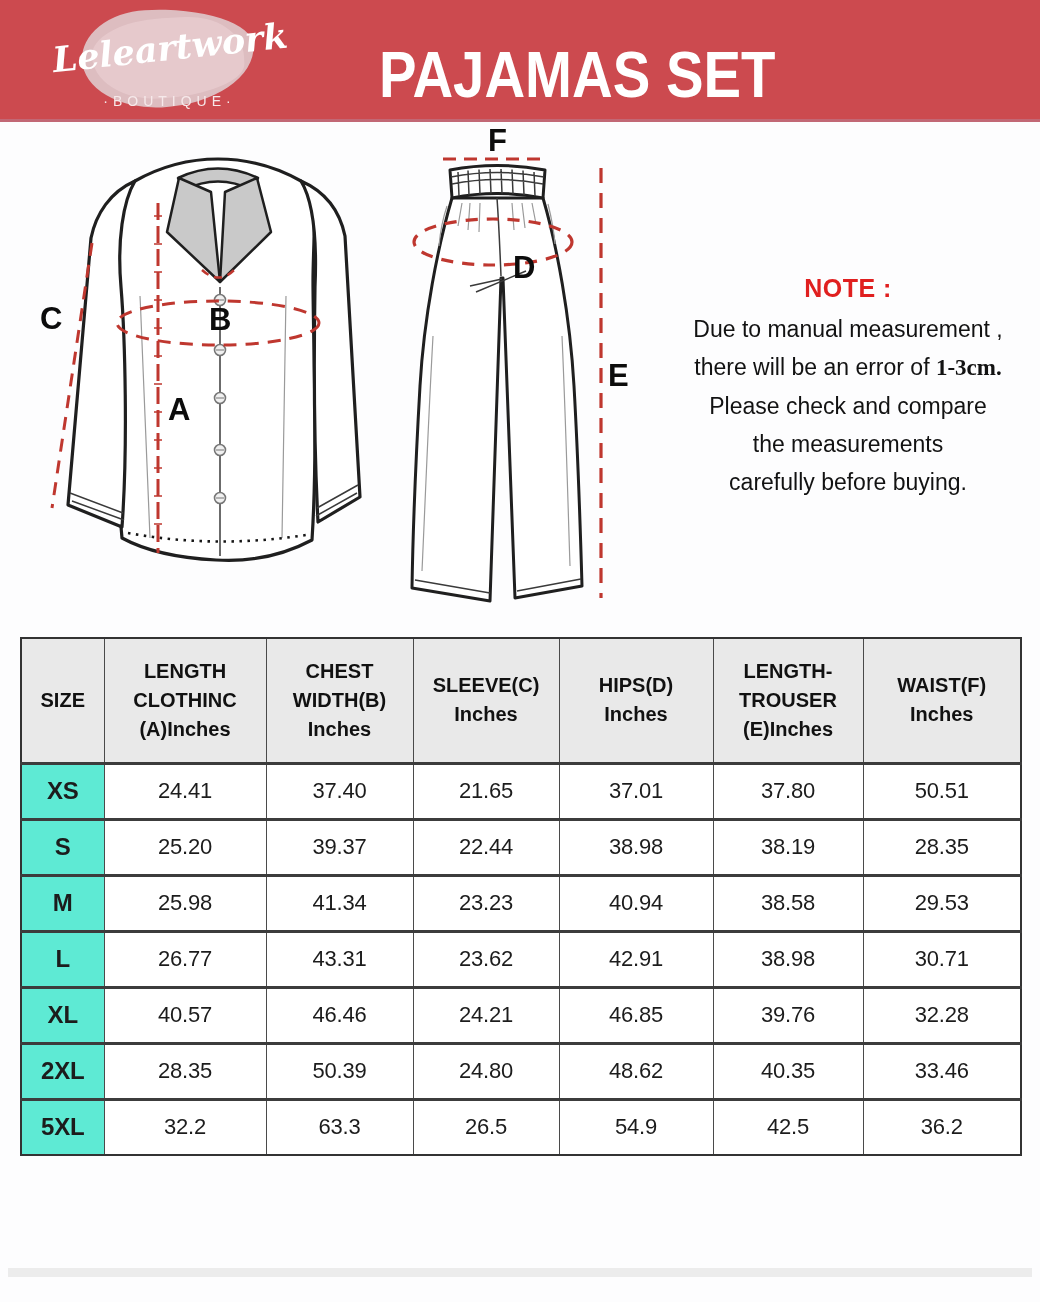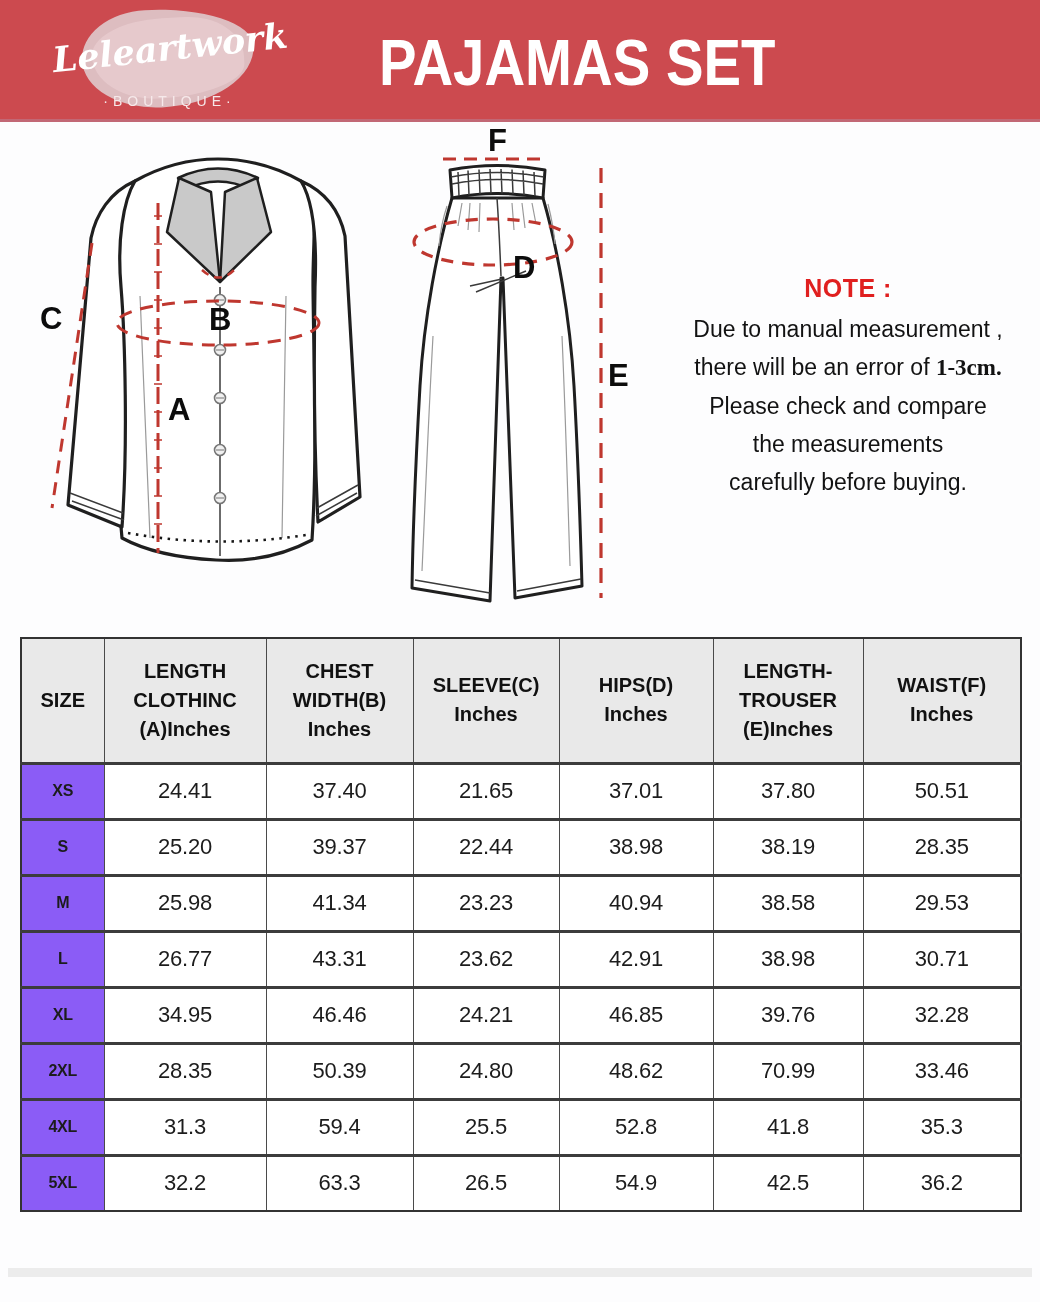--- a/index.html
+++ b/index.html
@@ -29,21 +29,21 @@
   .brand-script {
     position:absolute; left:0; top:24px; width:100%; text-align:center;
     font-family:"DejaVu Serif", serif; font-style:italic; font-weight:600;
     font-size:35px; color:#ffffff; transform:rotate(-6deg);
   }
   .brand-sub {
     position:absolute; left:0; top:90px; width:100%; text-align:center;
     font-size:14px; letter-spacing:5px; color:#f6e9ea;
   }
   .title {
-    position:absolute; left:115px; right:0; top:26px; margin:0;
+    position:absolute; left:115px; right:0; top:26px; margin:12px;
     text-align:center; color:#ffffff;
   }
   .title-inner {
     display:inline-block; font-size:64px; font-weight:800;
     transform:scaleX(.88); letter-spacing:0;
   }
 
   
   .shirt  { position:absolute; left:28px;  top:146px; width:345px; height:450px; }
   .pants  { position:absolute; left:400px; top:126px; width:260px; height:500px; }
@@ -78,21 +78,21 @@
     white-space:pre-line; line-height:29px;
     text-align:center; vertical-align:middle;
     border:1.5px solid #4a4a4a;
   }
   .size-table td {
     font-size:22px; color:#1c1c1c; letter-spacing:-.2px;
     text-align:center; vertical-align:middle;
     border-left:1.5px solid #4a4a4a;
     border-top:3px solid var(--c-table_border,#3c3c3c);
   }
-  .size-table td.size-cell { background:#8b5cf6; font-weight:700; font-size:16px;margin-top:24px; }
+  .size-table td.size-cell { background:#5eead4; font-weight:700; font-size:24px;margin-top:24px; }
   .table-shadow { position:absolute; left:8px; top:1268px; width:1024px; height:9px; background:#ececec; }
 </style>
 </head>
 <body>
 
 <div class="page">
 
   <header class="banner">
     <div class="logo">
       <div class="brush"></div>
@@ -225,44 +225,35 @@
           <td class="size-cell">L</td>
           <td>26.77</td>
           <td>43.31</td>
           <td>23.62</td>
           <td>42.91</td>
           <td>38.98</td>
           <td>30.71</td>
         </tr>
         <tr>
           <td class="size-cell">XL</td>
-          <td>34.95</td>
+          <td>40.57</td>
           <td>46.46</td>
           <td>24.21</td>
           <td>46.85</td>
           <td>39.76</td>
           <td>32.28</td>
         </tr>
         <tr>
           <td class="size-cell">2XL</td>
           <td>28.35</td>
           <td>50.39</td>
           <td>24.80</td>
           <td>48.62</td>
-          <td>70.99</td>
+          <td>40.35</td>
           <td>33.46</td>
-        </tr>
-        <tr>
-          <td class="size-cell">4XL</td>
-          <td>31.3</td>
-          <td>59.4</td>
-          <td>25.5</td>
-          <td>52.8</td>
-          <td>41.8</td>
-          <td>35.3</td>
         </tr>
         <tr>
           <td class="size-cell">5XL</td>
           <td>32.2</td>
           <td>63.3</td>
           <td>26.5</td>
           <td>54.9</td>
           <td>42.5</td>
           <td>36.2</td>
         </tr>

